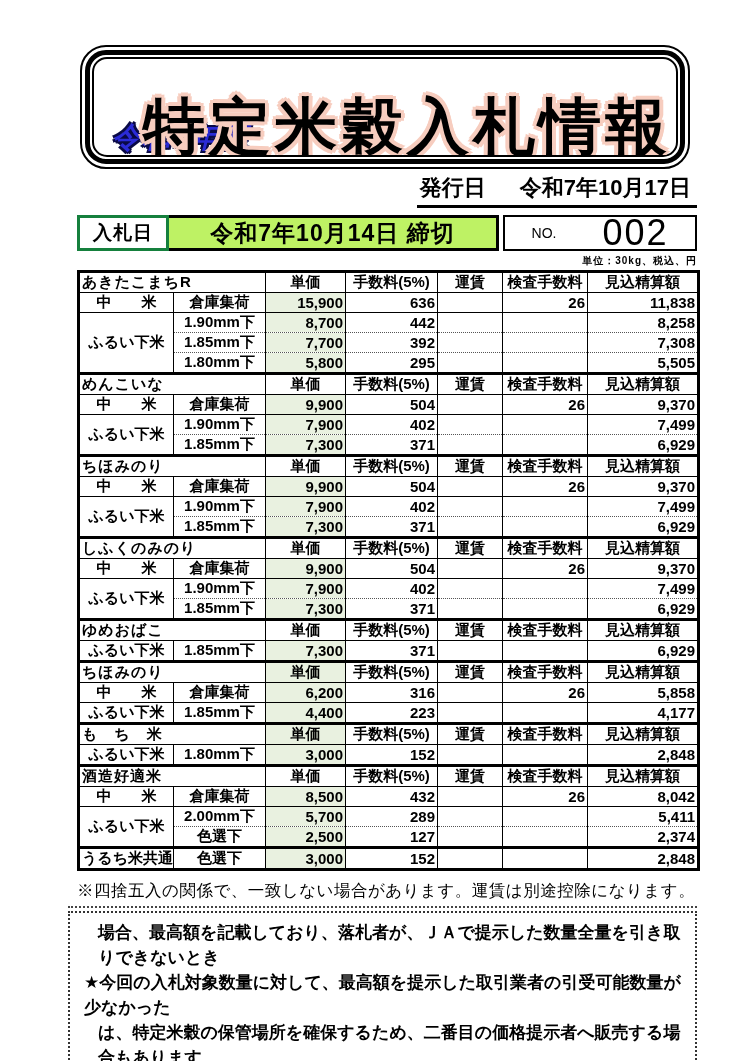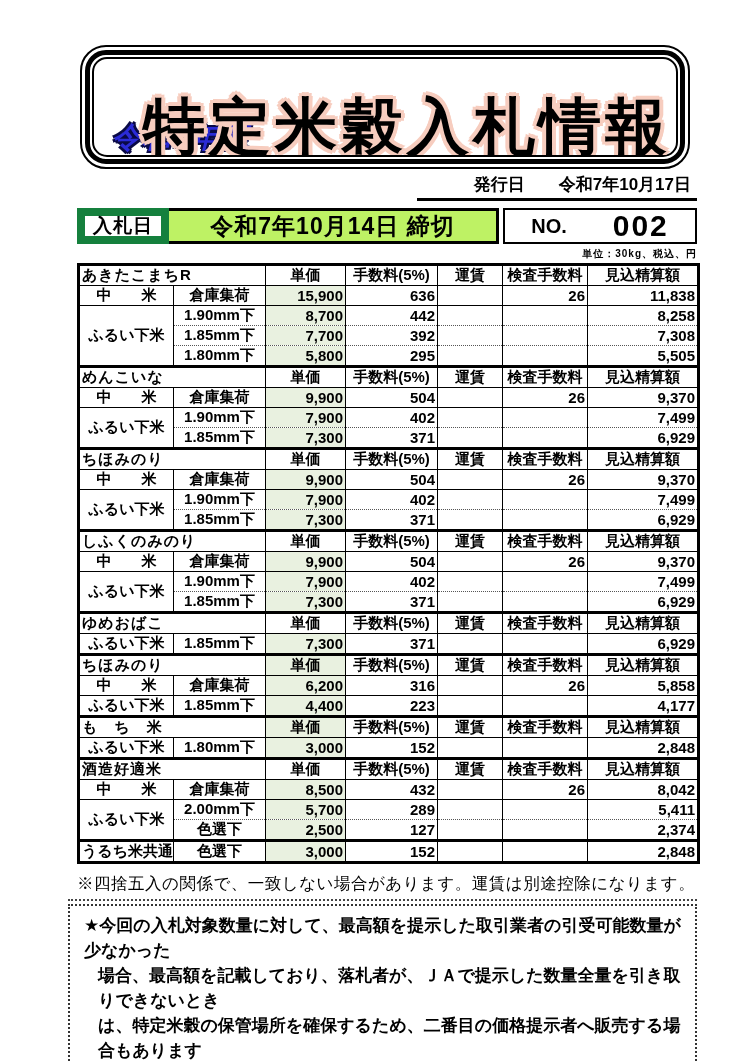--- a/index.html
+++ b/index.html
@@ -25,33 +25,33 @@
   .title-main {
     position: absolute; top: 26px; left: 0; width: 100%; text-align: center;
     font-size: 62px; font-weight: 900; letter-spacing: 4px; white-space: nowrap;
     text-shadow: 3px 3px 0 #f7cdbf, -3px 3px 0 #f7cdbf, 3px -3px 0 #f7cdbf, -3px -3px 0 #f7cdbf, 0 4px 0 #f7cdbf, 4px 0 0 #f7cdbf, -4px 0 0 #f7cdbf, 0 -4px 0 #f7cdbf;
     padding-left: 44px;
   }
 
   
   .issue-line { margin: 4px 0 0 auto; width: 280px; display: flex; gap: 34px;
     justify-content: flex-end; align-items: baseline;
-    font-size: 17px; font-weight: bold; border-bottom: 3px solid #000; padding: 0 6px 2px 0; }
+    font-size: 22px; font-weight: bold; border-bottom: 3px solid #000; padding: 0 6px 2px 0; }
 
   
   .bid-row { margin-top: 7px; display: flex; height: 36px; }
-  .bid-label { width: 92px; border: 8px solid #15803d; display: flex; align-items: center; justify-content: center;
+  .bid-label { width: 92px; border: 3px solid #15803d; display: flex; align-items: center; justify-content: center;
     font-size: 19px; font-weight: bold; letter-spacing: 1px; }
   .bid-date { width: 330px; border: 3px solid #000; border-left: none; background: #bef264;
     display: flex; align-items: center; justify-content: center;
     font-size: 23px; font-weight: 900; letter-spacing: 1px; }
   .bid-no { width: 194px; margin-left: 4px; border: 2px solid #000;
     display: flex; align-items: center; justify-content: center; gap: 46px; }
-  .bid-no .no-lab { font-size: 20px; font-weight: bold; }
-  .bid-no .no-val { font-size: 30px; font-weight: 700; letter-spacing: 2px; text-align: center; }
+  .bid-no .no-lab { font-size: 14px; font-weight: normal; }
+  .bid-no .no-val { font-size: 36px; font-weight: 400; letter-spacing: 2px; text-align: center; }
 
   .unit-line { margin-top: 3px; text-align: right; font-size: 10px; font-weight: bold; letter-spacing: 1px; }
 
   
   table.price { margin-top: 2px; width: 620px; border-collapse: collapse; table-layout: fixed;
     border: 3px solid #000; }
   table.price td { border-left: 1px solid #000; border-top: 1px solid #000;
     height: 19px; font-size: 15px; padding: 0 2px; overflow: hidden; white-space: nowrap; }
   tr.thick-top td { border-top: 3px solid #000; }
   tr.dotted td { border-top: 1px dotted #555; }
@@ -363,18 +363,18 @@
           <td class="num inspect-cell"></td>
           <td class="num net-cell">2,848</td>
         </tr>
       </tbody>
   </table>
 
   <div class="note1">※四捨五入の関係で、一致しない場合があります。運賃は別途控除になります。</div>
 
   <div class="dotted-rule"></div>
   <div class="star-box">
+      <div class="ln indent">場合、最高額を記載しており、落札者が、ＪＡで提示した数量全量を引き取りできないとき</div>
       <div class="ln">★今回の入札対象数量に対して、最高額を提示した取引業者の引受可能数量が少なかった</div>
-      <div class="ln indent">場合、最高額を記載しており、落札者が、ＪＡで提示した数量全量を引き取りできないとき</div>
       <div class="ln indent">は、特定米穀の保管場所を確保するため、二番目の価格提示者へ販売する場合もあります</div>
     </div>
 
 </div>
 
 </body></html>

